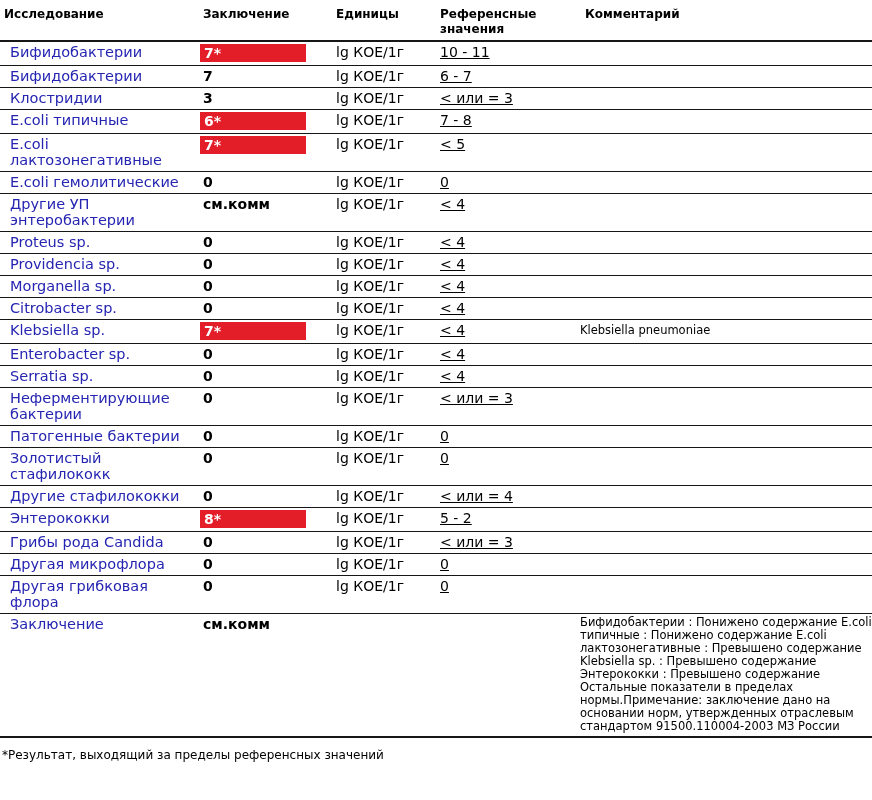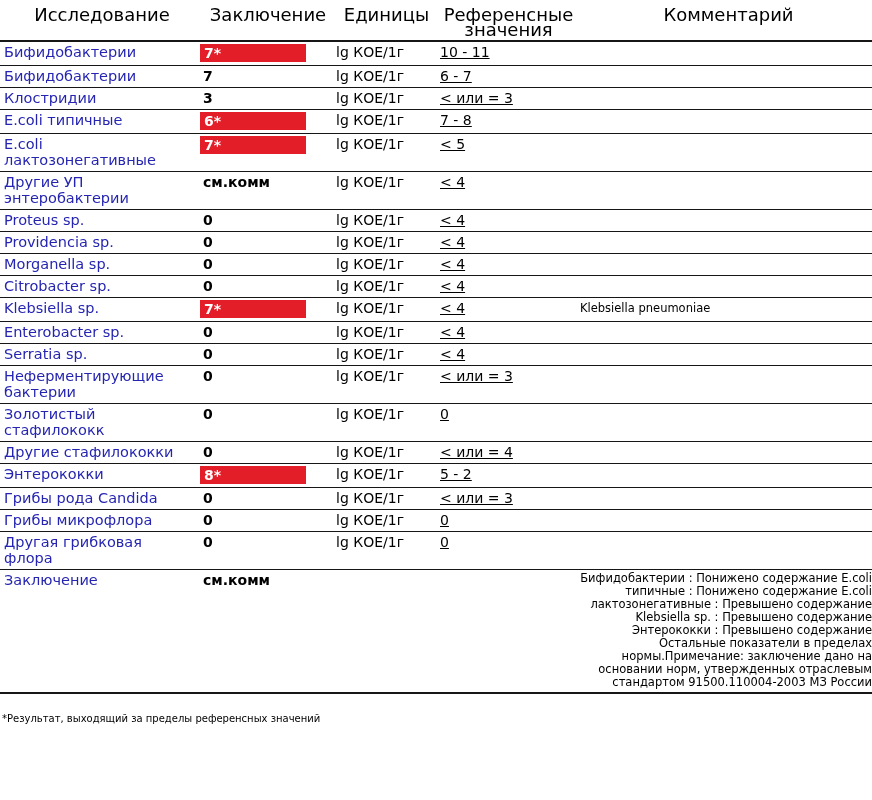--- a/index.html
+++ b/index.html
@@ -10,37 +10,37 @@
   }
   *{box-sizing:border-box;}
   body{margin:0;background:#ffffff;font-family:"DejaVu Sans","Liberation Sans",sans-serif;color:#000;}
   .page{width:872px;height:800px;background:#fff;overflow:hidden;position:relative;}
   table{border-collapse:collapse;width:872px;table-layout:fixed;}
   col.c-study{width:200px;}
   col.c-result{width:133px;}
   col.c-units{width:104px;}
   col.c-reference{width:140px;}
   col.c-comment{width:295px;}
-  th{font-weight:400;font-size:18px;line-height:15px;color:#000;text-align:center;
+  th{font-weight:700;font-size:12px;line-height:15px;color:#000;text-align:left;
      vertical-align:top;padding:7px 0 3px 3px;border-bottom:2px solid var(--line-dark);}
   th.study{padding-left:4px;}
   th.comment{padding-left:8px;}
   td{vertical-align:top;border-bottom:1px solid var(--line-dark);
      padding:2px 0 3px;font-size:14px;line-height:16px;}
-  td.study{color:var(--label-blue);padding-left:4px;white-space:pre-line;font-size:14.5px;}
+  td.study{color:var(--label-blue);padding-left:10px;white-space:pre-line;font-size:14.5px;}
   td.result{font-weight:bold;padding-left:0;}
   .result-plain{display:inline-block;padding-left:3px;font-weight:bold;}
   .result-flag{display:inline-block;width:106px;background:var(--alert-red);color:var(--alert-text);
      font-weight:bold;padding:1px 0 1px 4px;line-height:16px;}
   td.units{padding-left:3px;}
   td.reference{padding-left:3px;text-decoration:underline;}
   td.comment{padding-left:3px;font-size:11.5px;line-height:13px;padding-top:4px;}
   tr.conclusion-row td{border-bottom:2px solid var(--line-dark);}
-  tr.conclusion-row td.comment{padding-top:2px;text-align:right;}
-  .footnote{font-size:10px;line-height:15px;padding:17px 0 0 2px;color:#000;}
+  tr.conclusion-row td.comment{padding-top:2px;}
+  .footnote{font-size:12px;line-height:15px;padding:10px 0 0 2px;color:#000;}
 </style>
 </head>
 <body>
 
 <div class="page">
   <table>
     <colgroup>
       <col class="c-study">
       <col class="c-result">
       <col class="c-units">
@@ -87,20 +87,27 @@
         </tr>
         <tr>
           <td class="study">E.coli
 лактозонегативные</td>
           <td class="result"><span class="result-flag">7*</span></td>
           <td class="units">lg КОЕ/1г</td>
           <td class="reference">&lt; 5</td>
           <td class="comment"></td>
         </tr>
         <tr>
+          <td class="study">E.coli гемолитические</td>
+          <td class="result"><span class="result-plain">0</span></td>
+          <td class="units">lg КОЕ/1г</td>
+          <td class="reference">0</td>
+          <td class="comment"></td>
+        </tr>
+        <tr>
           <td class="study">Другие УП
 энтеробактерии</td>
           <td class="result"><span class="result-plain">см.комм</span></td>
           <td class="units">lg КОЕ/1г</td>
           <td class="reference">&lt; 4</td>
           <td class="comment"></td>
         </tr>
         <tr>
           <td class="study">Proteus sp.</td>
           <td class="result"><span class="result-plain">0</span></td>
@@ -152,20 +159,27 @@
         </tr>
         <tr>
           <td class="study">Неферментирующие
 бактерии</td>
           <td class="result"><span class="result-plain">0</span></td>
           <td class="units">lg КОЕ/1г</td>
           <td class="reference">&lt; или = 3</td>
           <td class="comment"></td>
         </tr>
         <tr>
+          <td class="study">Патогенные бактерии</td>
+          <td class="result"><span class="result-plain">0</span></td>
+          <td class="units">lg КОЕ/1г</td>
+          <td class="reference">0</td>
+          <td class="comment"></td>
+        </tr>
+        <tr>
           <td class="study">Золотистый
 стафилококк</td>
           <td class="result"><span class="result-plain">0</span></td>
           <td class="units">lg КОЕ/1г</td>
           <td class="reference">0</td>
           <td class="comment"></td>
         </tr>
         <tr>
           <td class="study">Другие стафилококки</td>
           <td class="result"><span class="result-plain">0</span></td>
@@ -181,21 +195,21 @@
           <td class="comment"></td>
         </tr>
         <tr>
           <td class="study">Грибы рода Candida</td>
           <td class="result"><span class="result-plain">0</span></td>
           <td class="units">lg КОЕ/1г</td>
           <td class="reference">&lt; или = 3</td>
           <td class="comment"></td>
         </tr>
         <tr>
-          <td class="study">Грибы микрофлора</td>
+          <td class="study">Другая микрофлора</td>
           <td class="result"><span class="result-plain">0</span></td>
           <td class="units">lg КОЕ/1г</td>
           <td class="reference">0</td>
           <td class="comment"></td>
         </tr>
         <tr>
           <td class="study">Другая грибковая
 флора</td>
           <td class="result"><span class="result-plain">0</span></td>
           <td class="units">lg КОЕ/1г</td>

